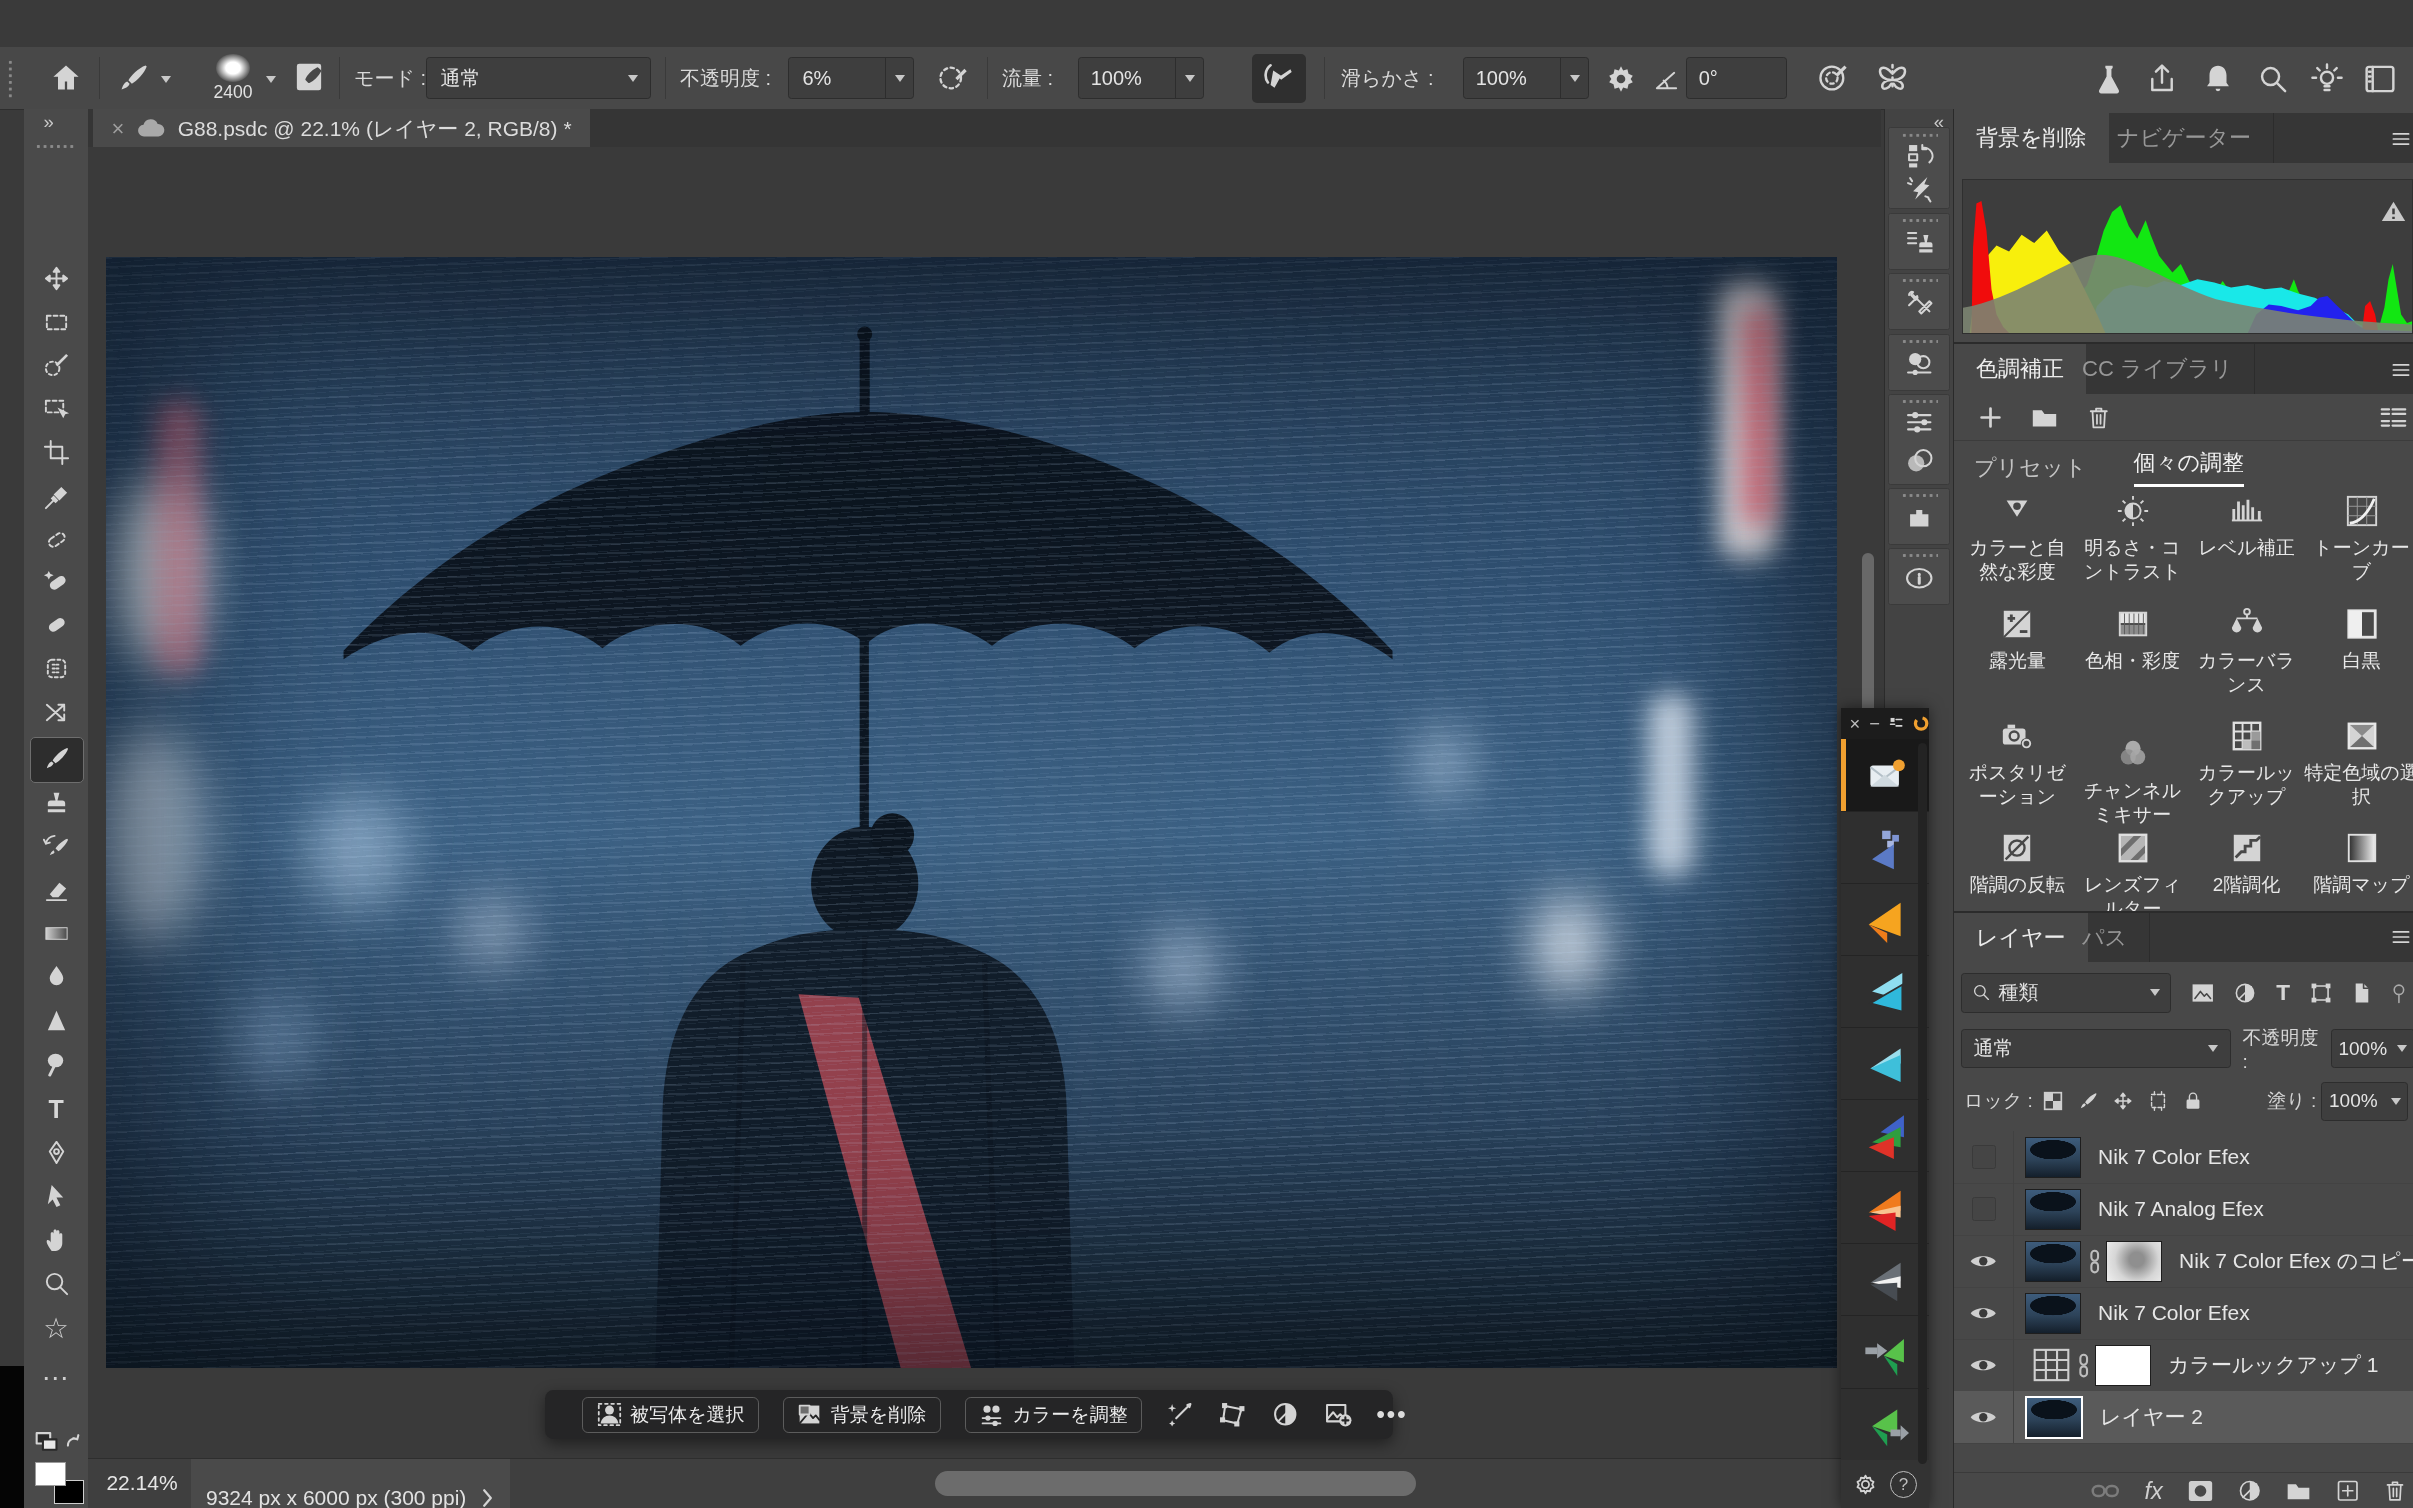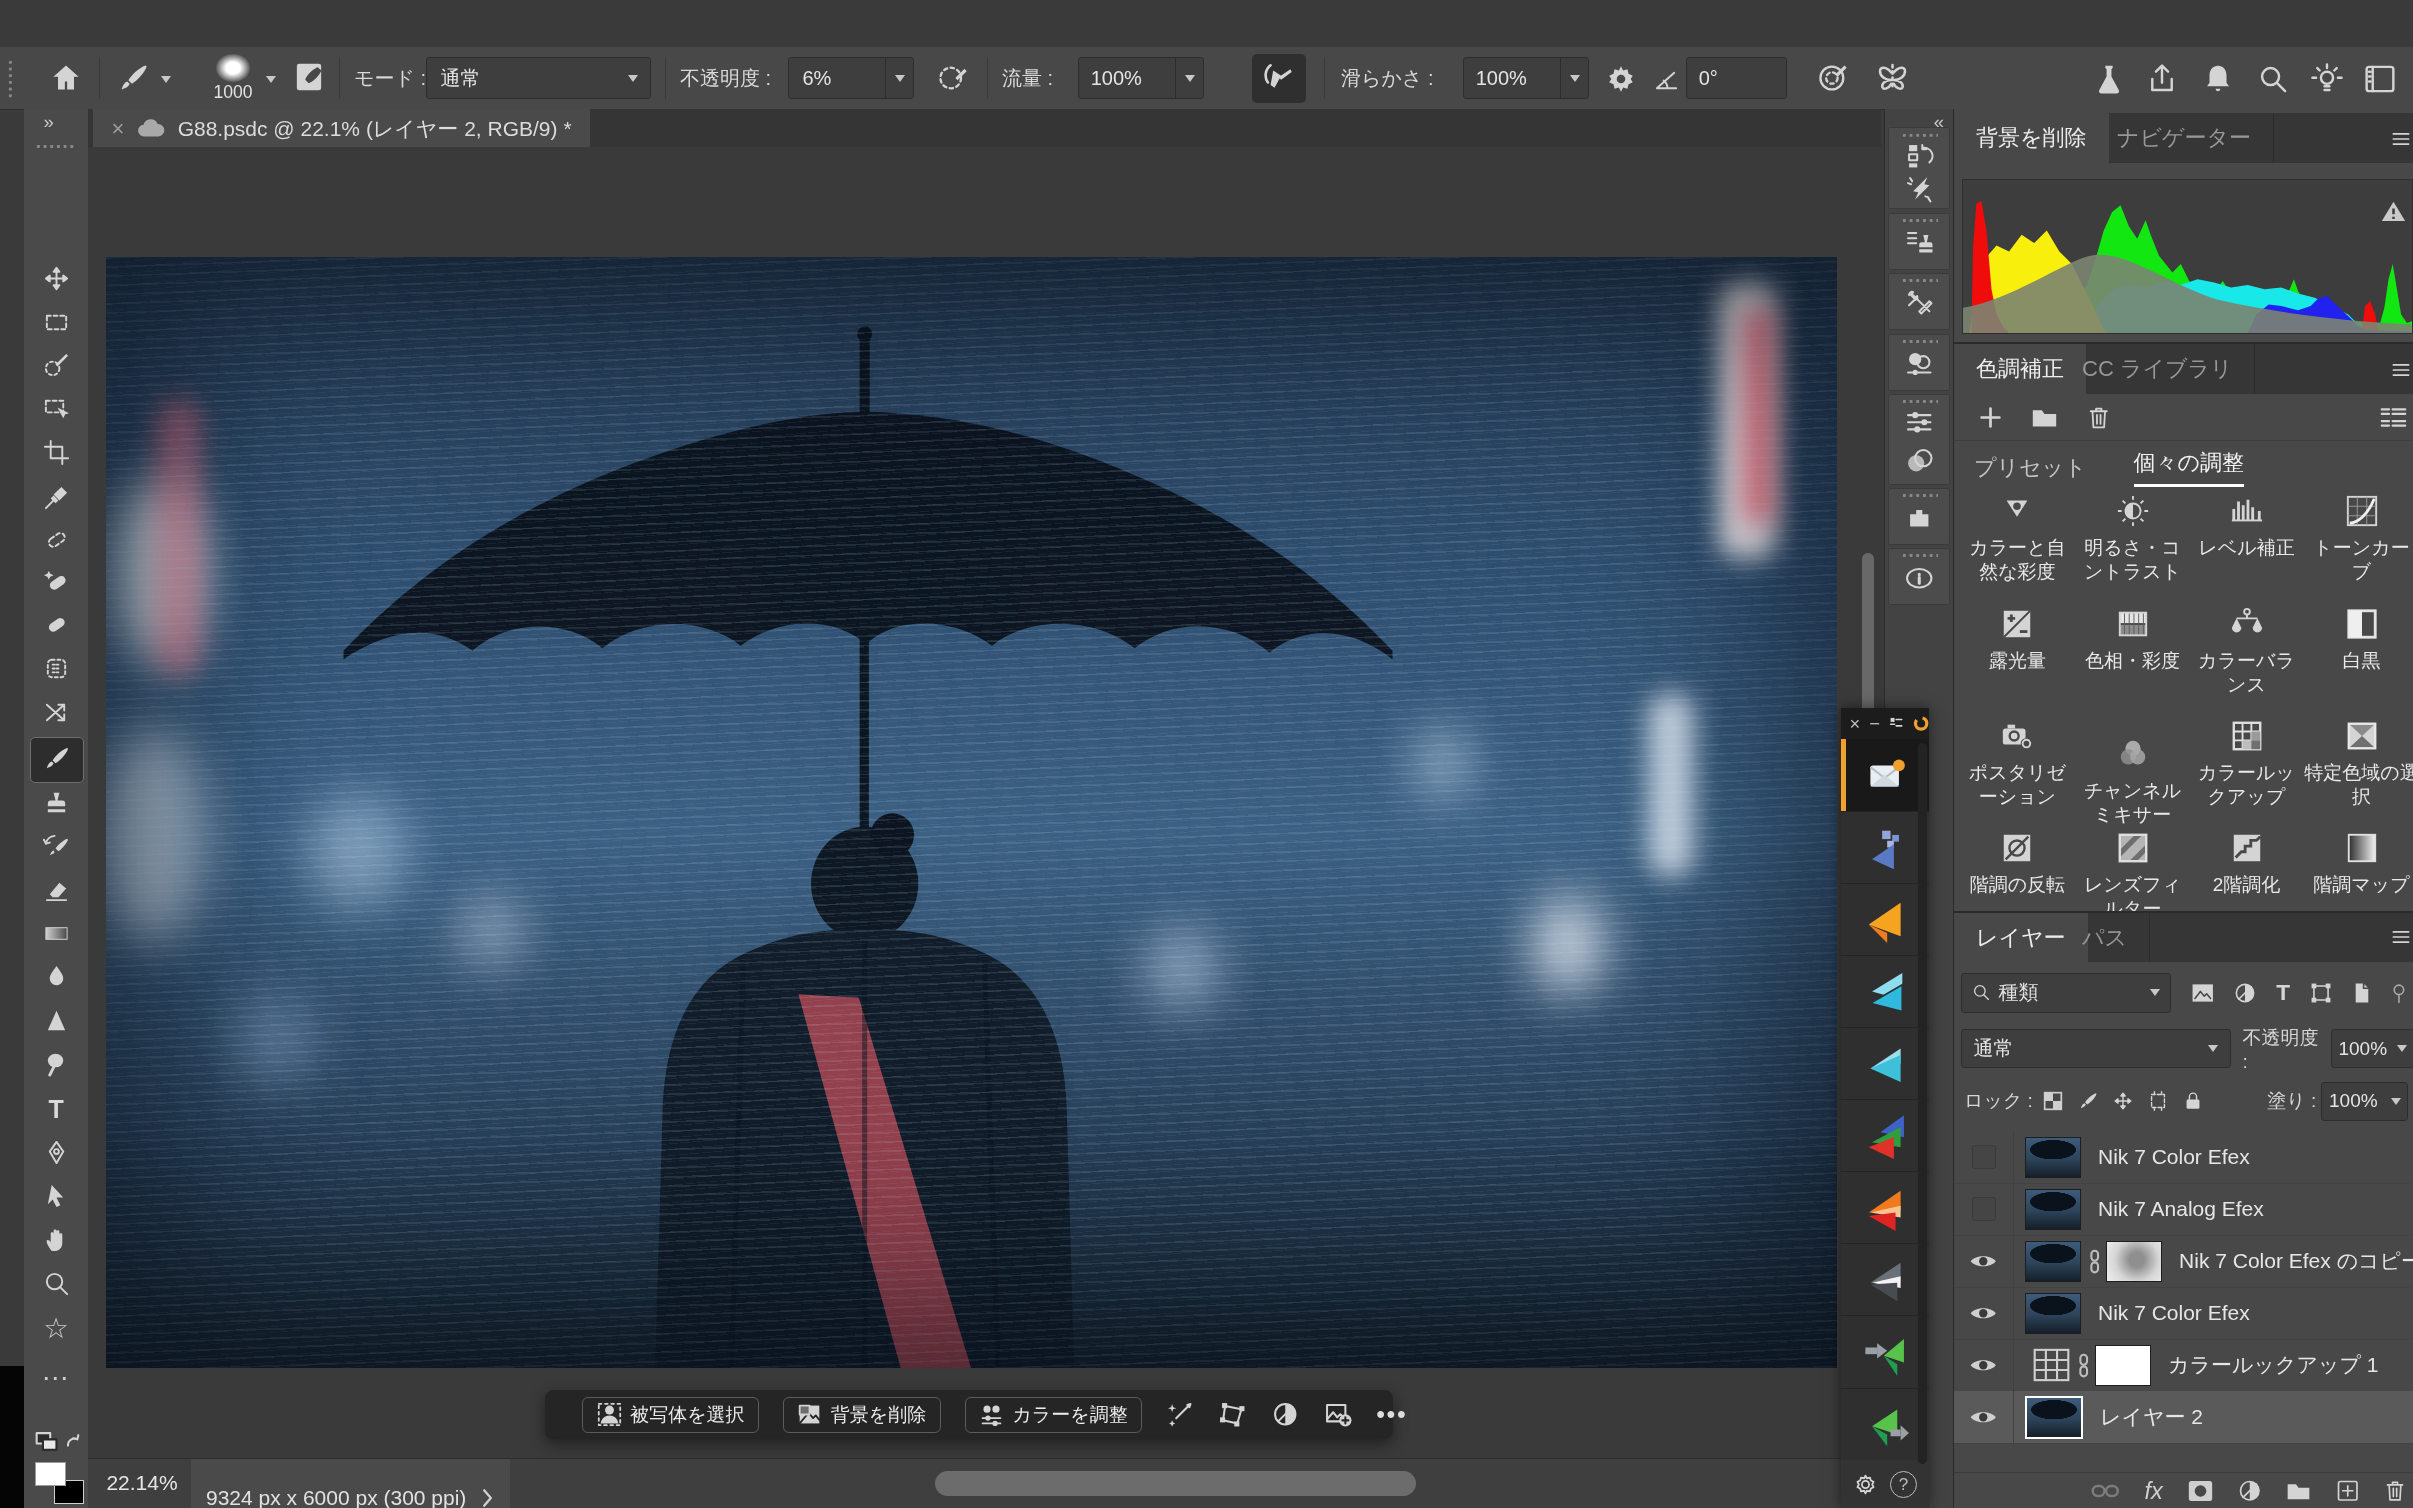--- a/index.html
+++ b/index.html
@@ -98,21 +98,21 @@
     <div class="vsep" style="left:99px"></div>
     <div class="ab" style="left:117px;top:15px">
       <svg class="ic" width="32" height="32" viewBox="0 0 28 28">
           <path class="fi" d="M25 3c-6 2-13 9-15 13l3 3c4-2 11-9 13-15zM9 17c-3 1-4 4-5 7 3-1 6-2 7-5z"></path>
         </svg>
       </div>
     <div class="ab chev" style="left:161px;top:28.5px"></div>
     <div class="ab" style="left:201px;top:6.7px;width:64px;text-align:center">
       <div style="width:34px;height:28.5px;margin:0 auto;border-radius:50%;
            background:radial-gradient(ellipse,#ffffff 0 30%,rgba(255,255,255,0) 75%)"></div>
-      <div style="font-size:17.6px;color:#e2e2e2">1000</div>
+      <div style="font-size:17.6px;color:#e2e2e2">2400</div>
     </div>
     <div class="ab chev" style="left:266px;top:28.5px"></div>
     <div class="ab" style="left:292px;top:13.4px">
       <svg class="ic" width="34" height="34" viewBox="0 0 28 28">
           <rect class="fi" x="4" y="3" width="20" height="22" rx="2"></rect>
           <path d="M21 7c-4 2-8 6-9 9l2 2c3-1 7-5 9-9z" stroke="#484848" fill="#484848"></path>
         </svg>
       </div>
     <div class="vsep" style="left:339px"></div>
     <span class="ab lbl" style="left:354px;top:18.4px">モード :</span>
@@ -377,21 +377,21 @@
     </div>
 
   </div>
 
   <div class="ab" id="tabbar">
     <div id="doctab">
       <span style="color:#9e9e9e;font-size:22px">×</span>
       <svg width="30" height="22" viewBox="0 0 36 26">
           <path d="M10 22a7 7 0 01-1-14 9 9 0 0117-1 6.5 6.5 0 011 15z" fill="#a9a9a9"></path>
         </svg>
-      <span style="font-size:21px;color:#dcdcdc">G88.psdc @ 22.1% (レイヤー 2, RGB/9) *</span>
+      <span style="font-size:21px;color:#dcdcdc">G88.psdc @ 22.1% (レイヤー 2, RGB/8) *</span>
     </div>
   </div>
 
   <div class="ab" id="canvasarea">
     <div id="artwork">
 
       <div class="glow" style="left:6.7px;top:218px;width:92px;height:193px;background:rgba(240,248,255,.85)"></div>
       <div class="glow" style="left:-5px;top:469px;width:101px;height:218px;background:rgba(222,236,250,.7)"></div>
       <div class="nbar" style="left:50px;top:142px;width:45px;height:277px;background:rgba(255,120,140,.5)"></div>
       <div class="nbar" style="left:1613px;top:25px;width:59px;height:277px;background:rgba(255,250,252,.95)"></div>

